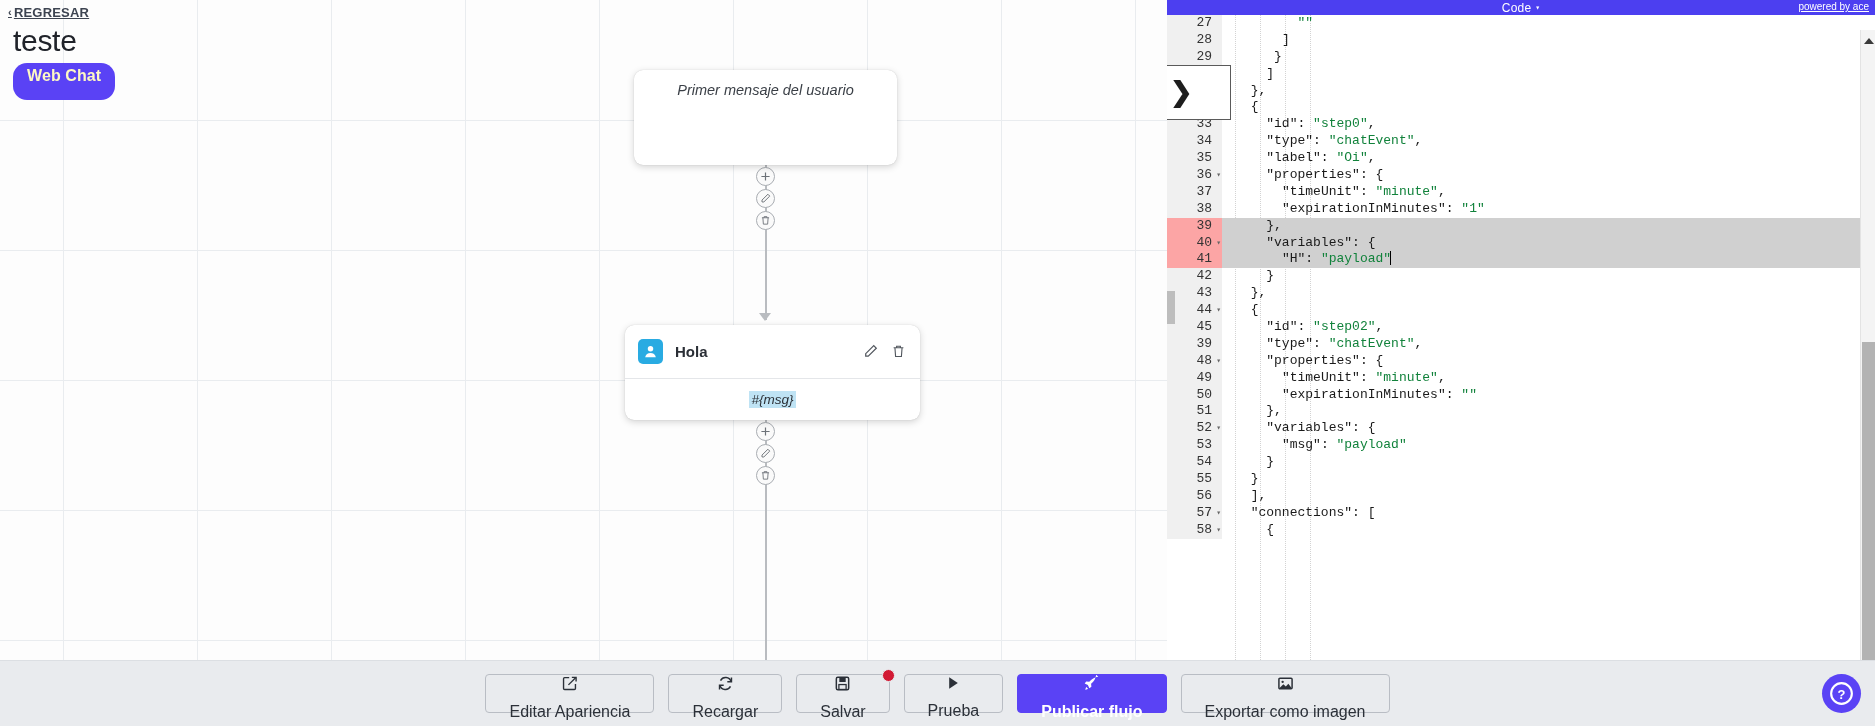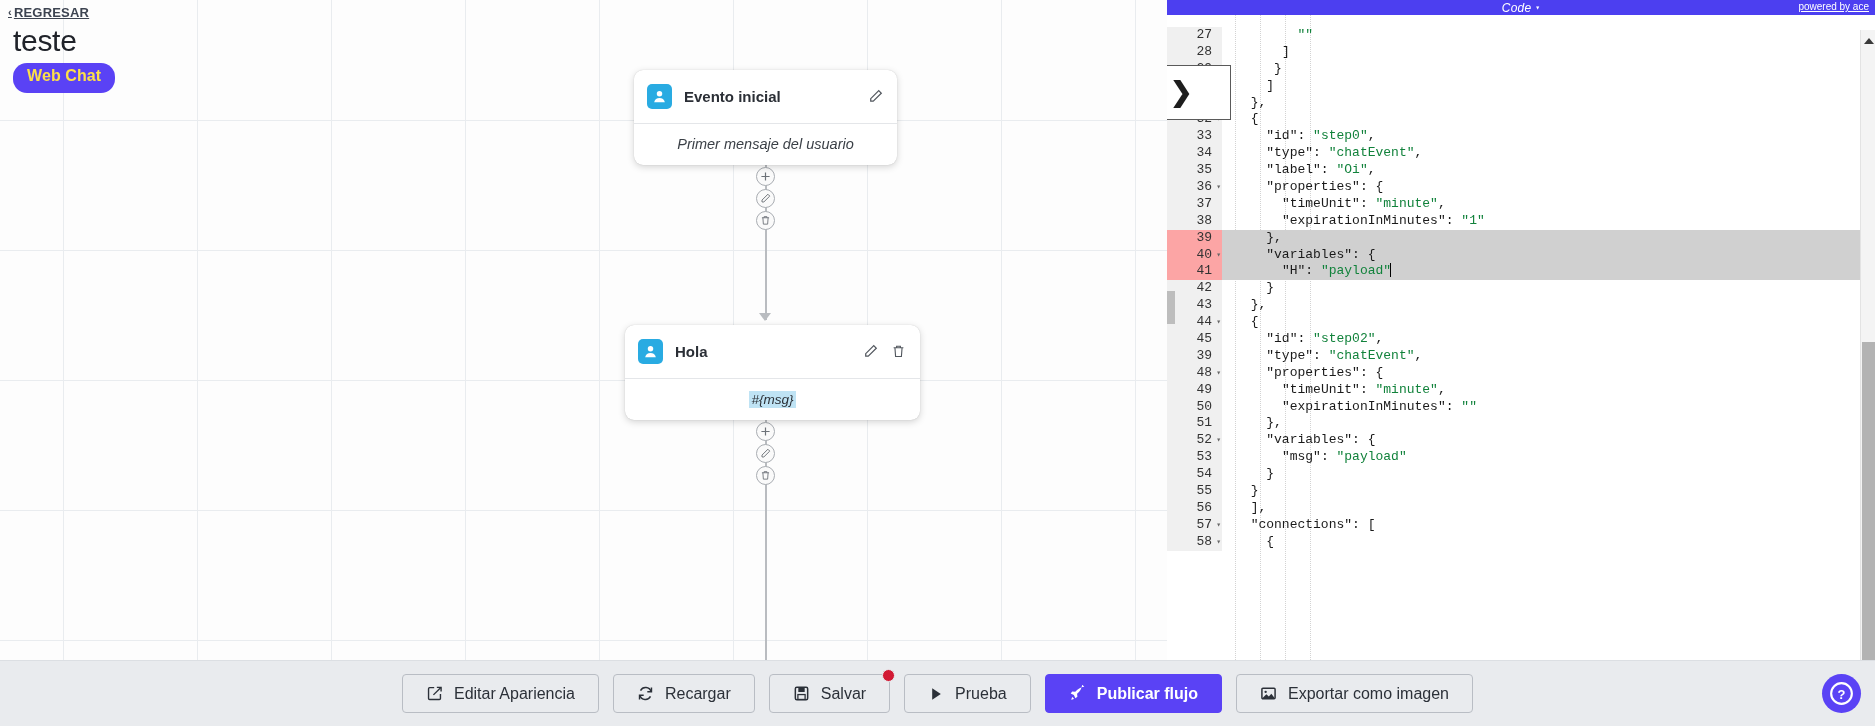--- a/index.html
+++ b/index.html
@@ -34,23 +34,23 @@
   }
   .back-chev { font-size: 11px; line-height: 1; }
 
   .proj-title {
     position: absolute; left: 13px; top: 24px;
     font-size: 30px; color: #20232a; font-weight: 400;
     letter-spacing: -.3px;
   }
   .proj-badge {
     position: absolute; left: 13px; top: 63px;
-    background: #5a42f5; color: #fde047;
+    background: #5a42f5; color: #fef9c3;
     font-size: 16px; font-weight: bold;
-    padding: 4px 14px 8px; border-radius: 14px;
+    padding: 4px 14px 15px; border-radius: 14px;
     letter-spacing: .1px;
   }
 
   
   .node {
     position: absolute;
     background: #fff;
     border-radius: 9px;
     box-shadow: 0 2px 7px rgba(0,0,0,.17), 0 0 1px rgba(0,0,0,.2);
   }
@@ -112,34 +112,34 @@
     width: 708px; height: 660px;
     background: #fff;
     font-family: "Liberation Mono", monospace;
   }
   .ed-header {
     height: 15px; background: #4c3ff0; position: relative;
     display: flex; align-items: center; justify-content: center;
   }
   .ed-title {
     color: #fff; font-family: "Liberation Sans", sans-serif;
-    font-size: 12px; letter-spacing: .2px; font-style: italic;
+    font-size: 12px; letter-spacing: .2px;
   }
   .ed-caret { color: #fff; font-size: 8px; margin-left: 4px; }
   .ed-powered {
     position: absolute; right: 6px; top: 1px;
     color: #fff; font-family: "Liberation Sans", sans-serif;
     font-size: 10px; text-decoration: underline; cursor: pointer; margin-left: 20px;
   }
 
   .ed-body {
     position: relative; height: 645px; overflow: hidden;
     background: #fff;
   }
-  .code-rows { position: absolute; left: 0; top: 12px; right: 0; }
+  .code-rows { position: absolute; left: 0; top: 0; right: 0; }
   .row {
     display: flex; height: 16.9px; align-items: center;
     font-size: 13px; line-height: 16.9px; white-space: pre;
   }
   .gutter {
     width: 55px; flex: 0 0 55px; text-align: right; padding-right: 10px;
     color: #333; background: #f0f0f0; height: 16.9px;
     font-size: 13px; position: relative;
   }
   .row.gsel .gutter { background: #fca5a5; }
@@ -205,20 +205,21 @@
   }
   .tb-btn {
     position: relative;
     height: 39px; padding: 0 23px;
     display: flex; align-items: center; gap: 11px;
     background: transparent;
     border: 1px solid #b9bdc4; border-radius: 4px;
     font-size: 16px; color: #2b3038; cursor: pointer;
     font-family: "Liberation Sans", sans-serif;
     white-space: nowrap;
+    flex-direction: column;
   }
   .tb-btn.primary {
     background: #5a42f5; border-color: #5a42f5; color: #fff; font-weight: bold;
   }
   .tb-icon { line-height: 0; display: block; }
   .badge-dot {
     position: absolute; right: -6px; top: -6px;
     width: 13px; height: 13px; border-radius: 50%;
     background: #d21a34; border: 1px solid #e9ebee;
   }
@@ -281,36 +282,20 @@
         </svg>
       </div>
       <div class="circ">
         <svg width="11" height="11" viewBox="0 0 16 16">
           <path d="M2.8 4h10.4M6 4V2.4h4V4M4.2 4l.7 9.3h6.2L11.8 4" fill="none" stroke="#6d7278" stroke-width="1.3"></path>
         </svg>
       </div>
     </div>
 
     <div class="node" id="node-start">
-      <div class="node-head">
-        <span class="avatar">
-          <svg width="15" height="15" viewBox="0 0 16 16">
-            <circle cx="8" cy="5" r="2.9" fill="#fff"></circle>
-            <path d="M2.3 14.2c.5-3 2.9-4.6 5.7-4.6s5.2 1.6 5.7 4.6z" fill="#fff"></path>
-          </svg>
-        </span>
-        <span class="node-title">Evento inicial</span>
-        <span class="node-actions">
-          <span class="iconbtn">
-            <svg width="15" height="15" viewBox="0 0 16 16">
-              <path d="M11.5 1.8l2.7 2.7L5.6 13H2.9v-2.7z" fill="none" stroke="#52575e" stroke-width="1.3"></path>
-            </svg>
-          </span>
-        </span>
-      </div>
       <div class="node-body">
         <span class="placeholder">Primer mensaje del usuario</span>
       </div>
     </div>
 
     <div class="node" id="node-hola">
       <div class="node-head">
         <span class="avatar">
           <svg width="15" height="15" viewBox="0 0 16 16">
             <circle cx="8" cy="5" r="2.9" fill="#fff"></circle>

